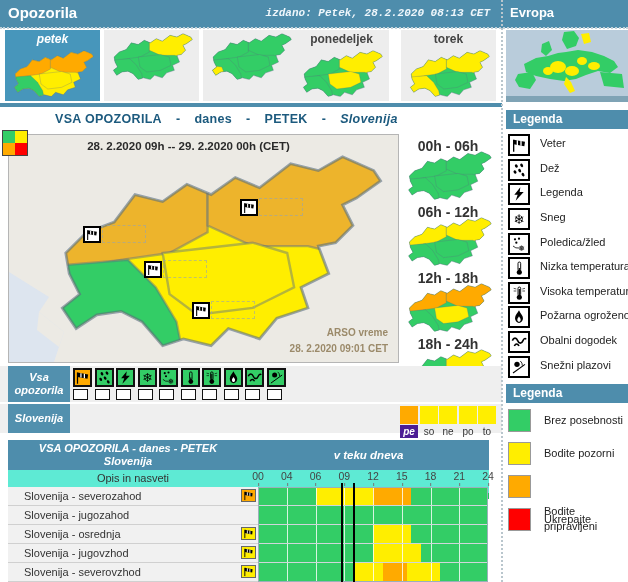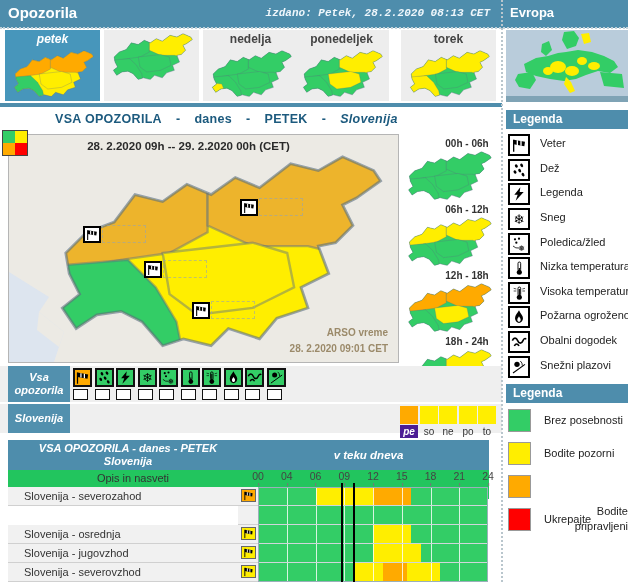--- a/index.html
+++ b/index.html
@@ -32,47 +32,47 @@
   .map-title{position:absolute;top:5px;left:0;right:30px;text-align:center;font-size:11.5px;font-weight:bold;color:#2a2a2a;}
   .map-legend{position:absolute;left:-7px;top:-5px;display:grid;grid-template-columns:12px 12px;border:1px solid #444;z-index:3;}
   .map-legend div{width:12px;height:12px;}
   .slo-big{position:absolute;left:36px;top:15px;width:346px;height:206px;}
   .slo-big svg{width:100%;height:100%;}
   .windbox{position:absolute;width:14px;height:13px;background:#fff;border:2px solid #000;z-index:4;}
   .windbox svg{width:100%;height:100%;display:block;}
   .winddash{position:absolute;width:42px;height:16px;border:1px dashed #99a5ad;opacity:.6;z-index:3;}
   .map-attr{position:absolute;right:10px;bottom:6px;text-align:right;font-size:10px;font-weight:bold;color:#9b8a6a;line-height:1.55;}
   
-  .tmap-label{position:absolute;left:398px;width:100px;text-align:center;font-size:10px;font-weight:bold;color:#333;margin-left:19px;}
+  .tmap-label{position:absolute;left:398px;width:100px;text-align:center;font-size:14px;font-weight:bold;color:#333;}
   .tmap{position:absolute;left:404px;width:90px;height:52px;}
   .tmap svg{width:100%;height:100%;}
   
   .sb-header{position:absolute;left:506px;width:122px;height:19px;background:#4e8dac;color:#fff;
              font-weight:bold;font-size:12px;line-height:19px;padding-left:7px;box-sizing:border-box;}
   .li-ico{position:absolute;left:508px;width:16px;height:16px;border:2px solid #000;background:#fff;padding:1px;}
   .li-ico svg{width:100%;height:100%;display:block;}
   .li-label{position:absolute;left:540px;font-size:11px;color:#222;line-height:21px;white-space:nowrap;}
   .lv-sq{position:absolute;left:508px;width:23px;height:23px;border:1px solid #999;box-sizing:border-box;}
-  .lv-label{position:absolute;left:544px;font-size:11px;color:#222;line-height:15px;text-align:right;}
+  .lv-label{position:absolute;left:544px;font-size:11px;color:#222;line-height:15px;}
   
   .grayrow{position:absolute;left:0;width:502px;background:#efefef;}
   .tealbox{position:absolute;left:8px;width:62px;background:#5290ae;color:#fff;font-style:italic;
            font-weight:bold;font-size:11px;text-align:center;box-sizing:border-box;}
   .scell{position:absolute;top:368px;width:19px;height:19px;border:2px solid #111;box-sizing:border-box;background:#3c6;}
   .scell svg{width:100%;height:100%;display:block;}
   .ssub{position:absolute;top:389px;width:13px;height:9px;border:1px solid #111;background:#fff;}
   .dsq{position:absolute;top:406px;width:18px;height:18px;}
   .dlab{position:absolute;top:425px;width:18px;height:13px;font-size:10px;text-align:center;line-height:13px;color:#333;}
   .dlab.sel{background:#4c1d95;color:#fff;font-weight:bold;font-style:italic;}
   
   .wtable{position:absolute;left:8px;top:440px;width:481px;height:142px;}
   .thead{position:absolute;left:0;top:0;width:481px;height:30px;background:#4e8dac;color:#fff;font-style:italic;font-weight:bold;}
   .thead-left{position:absolute;left:0;top:2px;width:240px;text-align:center;font-size:11px;line-height:13px;}
   .thead-right{position:absolute;left:240px;right:0;top:0;line-height:30px;text-align:center;font-size:11.5px;}
-  .subhead{position:absolute;left:0;top:30px;width:481px;height:29px;background:#22c55e;border-bottom:6px solid #22c55e;box-sizing:border-box;}
+  .subhead{position:absolute;left:0;top:30px;width:481px;height:29px;background:#5eead4;border-bottom:6px solid #22c55e;box-sizing:border-box;}
   .opis{position:absolute;left:0;width:250px;text-align:center;font-size:11px;color:#333;line-height:16px;}
   .hours{position:absolute;left:250px;top:30px;width:230px;height:17px;}
   .hlabel{position:absolute;transform:translateX(-50%);font-size:10.5px;color:#444;line-height:13px;}
   .hlabel::after{content:"";position:absolute;left:50%;top:13px;width:1px;height:3px;background:#777;}
   .trow{position:absolute;left:0;width:481px;height:19px;}
   .tlab{position:absolute;left:0;top:0;width:230px;height:19px;background:#f1f1f1;border-bottom:1px solid #d0d0d0;
         font-size:11px;color:#333;line-height:18px;padding-left:16px;box-sizing:border-box;}
   .tico{position:absolute;left:230px;top:0;width:20px;height:19px;background:#f1f1f1;border-bottom:1px solid #d0d0d0;box-sizing:border-box;}
   .row-ico{margin:2px auto 0;width:15px;height:13px;border:1px solid #666;box-sizing:border-box;}
   .row-ico svg{width:100%;height:100%;display:block;}
@@ -129,21 +129,20 @@
       <path d="M47 0 L100 0 L100 34 L76 28 L60 28 L47 22 Z" fill="#ffee00"></path>
       <path d="M0 34 L24 32 L32 40 L38 50 L40 60 L0 60 Z" fill="#33cd66"></path>
       <path d="M0 40 L16 42 L20 52 L12 60 L0 56 Z" fill="none" stroke="none"></path>
       <path d="M34 30 L60 27 L70 30 L72 40 L60 46 L44 48 L36 42 Z" fill="#33cd66"></path>
     </g>
     <path d="M6 30 L12 24 L20 21 L26 13 L34 15 L41 10 L48 13 L55 8 L62 11 L71 4 L79 6 L86 2 L95 6 L97 9 L90 14 L86 16 L89 22 L84 27 L79 28 L82 36 L74 40 L76 46 L67 49 L62 55 L53 52 L48 57 L40 55 L34 57 L28 50 L22 47 L15 48 L9 52 L5 46 L10 42 L7 36 Z" fill="none" stroke="rgba(90,110,130,.6)" stroke-width=".8"></path>
   </svg>
       </div>
   </div>
   <div class="tab" style="left:203px">
-    <div class="tlabel">nedelja</div>
     <div>
         <svg viewBox="0 0 100 60" preserveAspectRatio="none" width="100%" height="100%">
     <g clip-path="url(#sloclip)" stroke="rgba(90,110,130,.45)" stroke-width=".7">
       <rect x="0" y="0" width="100" height="60" stroke="none" fill="#33cd66"></rect>
       <path d="M0 0 L47 0 L47 24 L36 30 L22 32 L0 36 Z" fill="#33cd66"></path>
       <path d="M47 0 L100 0 L100 34 L76 28 L60 28 L47 22 Z" fill="#33cd66"></path>
       <path d="M0 34 L24 32 L32 40 L38 50 L40 60 L0 60 Z" fill="#33cd66"></path>
       <path d="M0 40 L16 42 L20 52 L12 60 L0 56 Z" fill="#ffee00"></path>
       <path d="M34 30 L60 27 L70 30 L72 40 L60 46 L44 48 L36 42 Z" fill="#33cd66"></path>
     </g>
@@ -575,20 +574,21 @@
           <div class="gridl" style="left: 12.5%;"></div>
           <div class="gridl" style="left: 25%;"></div>
           <div class="gridl" style="left: 37.5%;"></div>
           <div class="gridl" style="left: 50%;"></div>
           <div class="gridl" style="left: 62.5%;"></div>
           <div class="gridl" style="left: 75%;"></div>
           <div class="gridl" style="left: 87.5%;"></div>
         </div>
     </div>
     <div class="trow" style="top:66px">
+      <div class="tlab">Slovenija - jugozahod</div>
       <div class="tico"></div>
       <div class="tl">
           <div class="seg" style="left: 0%; width: 100%; background: rgb(51, 205, 102);"></div>
           <div class="gridl" style="left: 12.5%;"></div>
           <div class="gridl" style="left: 25%;"></div>
           <div class="gridl" style="left: 37.5%;"></div>
           <div class="gridl" style="left: 50%;"></div>
           <div class="gridl" style="left: 62.5%;"></div>
           <div class="gridl" style="left: 75%;"></div>
           <div class="gridl" style="left: 87.5%;"></div>

